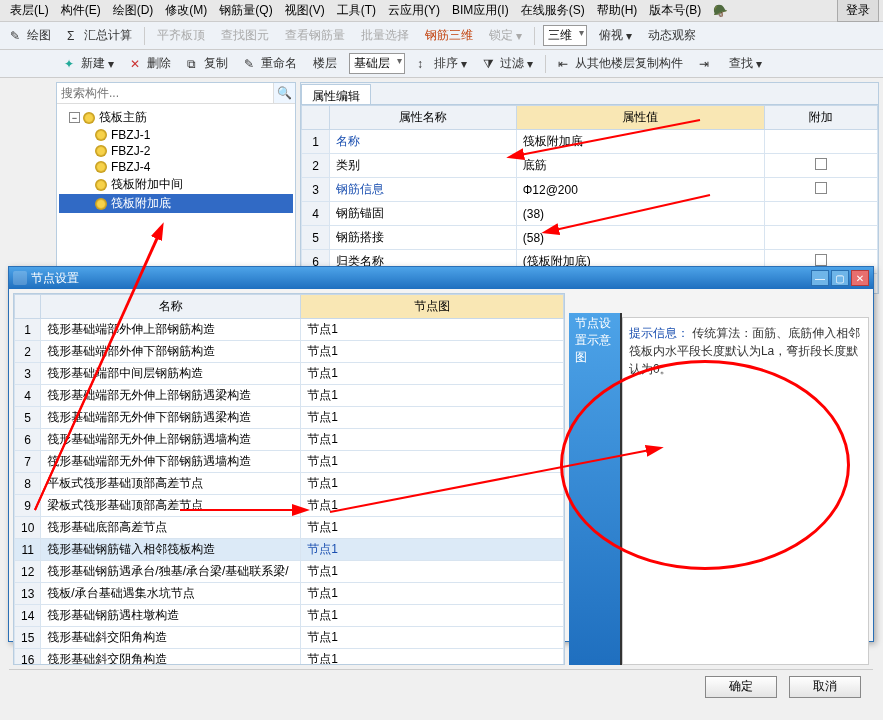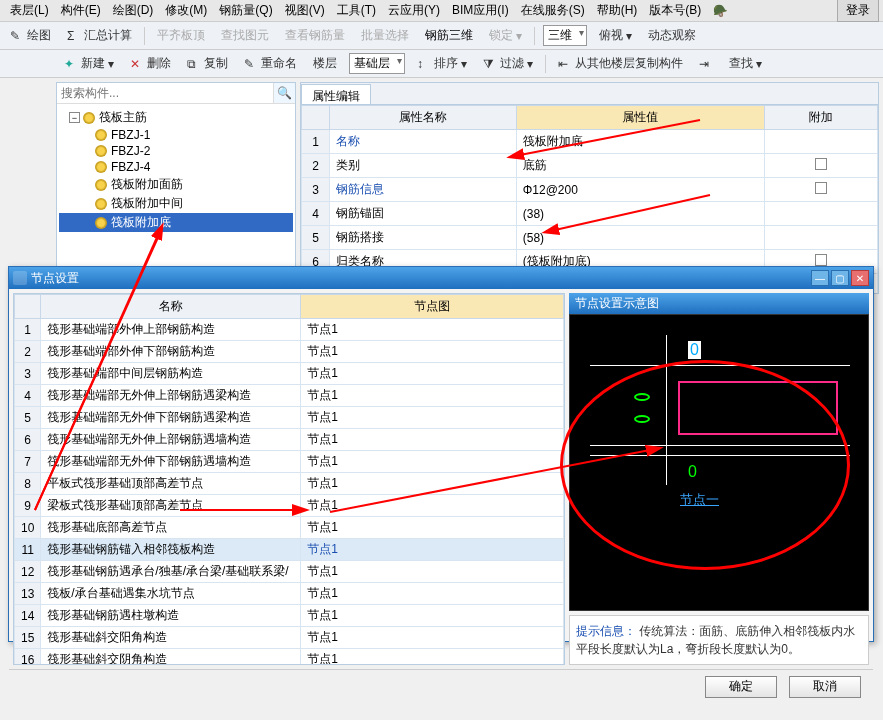--- a/index.html
+++ b/index.html
@@ -54,21 +54,21 @@
 .dlg-body { display: flex; height: 380px; padding: 4px; gap: 4px; }
 .node-table { flex: 1; background: #fff; border: 1px solid #b8cde0; overflow: auto; }
 .node-table table { width: 100%; border-collapse: collapse; }
 .node-table th { background: #eef2f7; border: 1px solid #c8d8e8; padding: 3px; font-weight: normal; }
 .node-table th.col-img { background: #f9e7b4; }
 .node-table td { border: 1px solid #d8e4f0; padding: 2px 6px; height: 18px; }
 .node-table td.rownum { background: #eef2f7; text-align: center; width: 22px; }
 .node-table tr.selected td { background: #dceaf7; }
 .node-table tr.selected td.img-cell { color: #1a4fb0; }
 
-.preview { width: 300px; display: flex; flex-direction: column; }
+.preview { width: 300px; display: flex; flex-direction: row; margin-top: 20px; }
 .preview-title { background: linear-gradient(#4da3e8,#1f6fbf); color: #fff; padding: 2px 6px; }
 .preview-canvas { flex: 1; background: #000; position: relative; border: 1px solid #333; overflow: hidden; }
 .hint { padding: 6px; color: #1a4fb0; line-height: 1.5; background: #fff; border: 1px solid #ccc; margin-top: 4px; }
 .hint .lbl { color: #1a4fb0; }
 .hint .txt { color: #333; }
 
 .dlg-footer { height: 34px; display: flex; align-items: center; justify-content: flex-end; padding: 0 12px; gap: 12px; border-top: 1px solid #ccc; }
 .dlg-footer button { width: 72px; height: 22px; border: 1px solid #888; background: linear-gradient(#fff,#e4e4e4); cursor: pointer; }
 
 
@@ -120,21 +120,21 @@
     </span>
   <span class="tb-btn" style="color:#aaa">
       <span>查找图元</span>
     </span>
   <span class="tb-btn" style="color:#aaa">
       <span>查看钢筋量</span>
     </span>
   <span class="tb-btn" style="color:#aaa">
       <span>批量选择</span>
     </span>
-  <span class="tb-btn" style="color:#000000">
+  <span class="tb-btn" style="color:#c2410c">
       <span>钢筋三维</span>
     </span>
   <span class="tb-btn" style="color:#aaa"><span>锁定</span> ▾</span>
   <span class="sep"></span>
   <span class="dropdown-field">三维</span>
   <span class="tb-btn"><span>俯视</span> ▾</span>
   <span class="tb-btn">
       <span>动态观察</span>
     </span>
 </div>
@@ -190,24 +190,20 @@
           <div class="tree-row child">
             <span class="gear"></span>
             <span>FBZJ-2</span>
           </div>
           <div class="tree-row child">
             <span class="gear"></span>
             <span>FBZJ-4</span>
           </div>
           <div class="tree-row child">
             <span class="gear"></span>
-            <span>筏板附加面筋</span>
-          </div>
-          <div class="tree-row child">
-            <span class="gear"></span>
             <span>筏板附加中间</span>
           </div>
           <div class="tree-row child selected">
             <span class="gear"></span>
             <span>筏板附加底</span>
           </div>
         </div>
     </div>
   </div>
 

